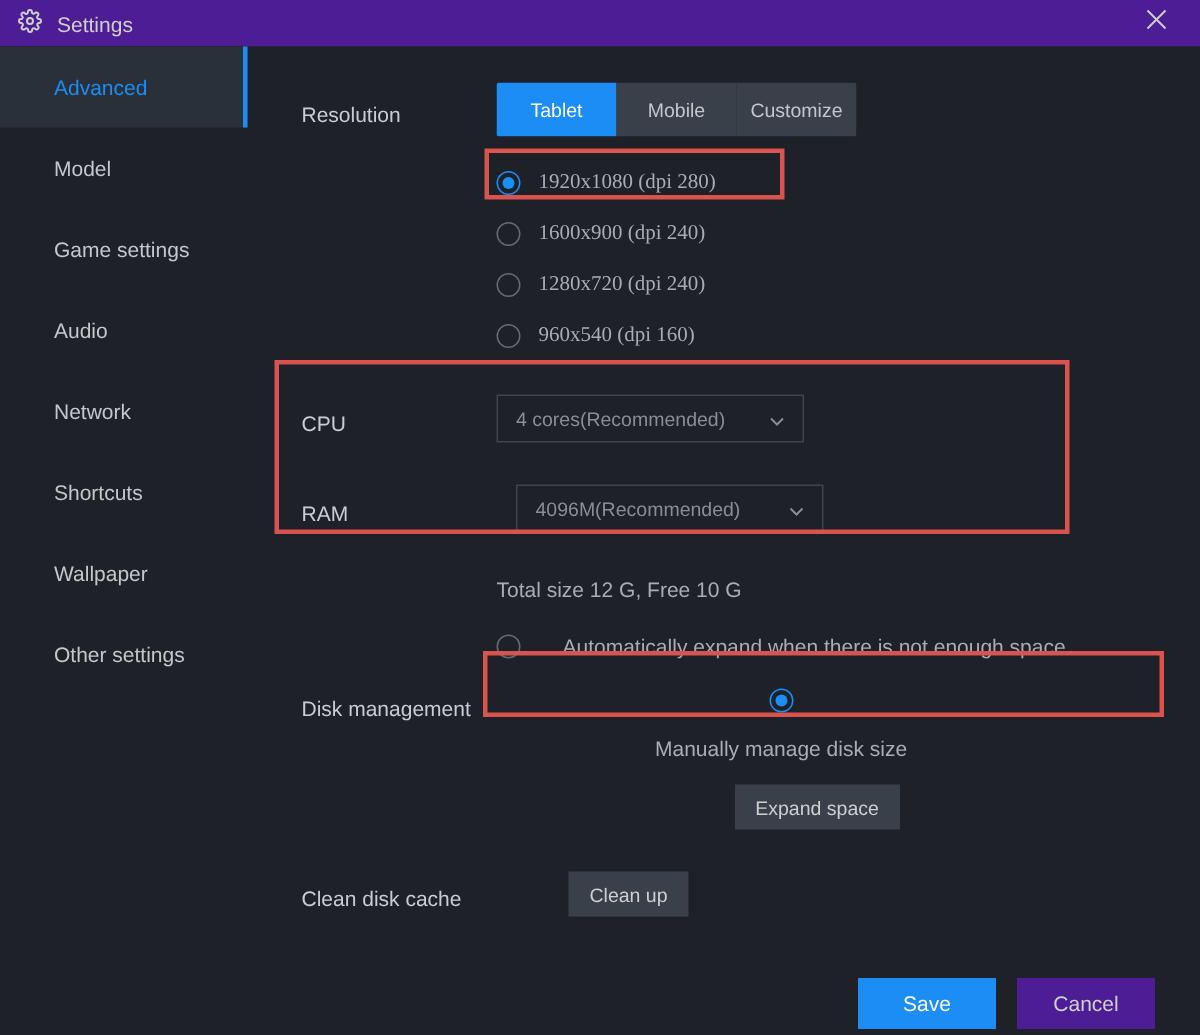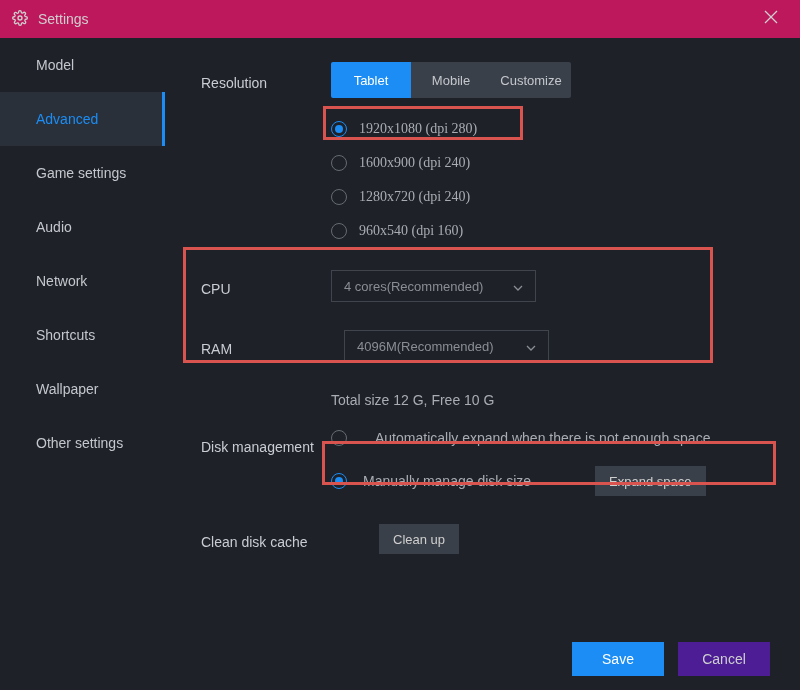--- a/index.html
+++ b/index.html
@@ -13,21 +13,21 @@
       overflow: hidden;
     }
     .window {
       width: 100%;
       height: 100%;
       display: flex;
       flex-direction: column;
     }
     .titlebar {
       height: 38px;
-      background: #be185d;
+      background: #4c1d95;
       display: flex;
       align-items: center;
       padding: 0 12px;
       justify-content: space-between;
     }
     .titlebar-left {
       display: flex;
       align-items: center;
       gap: 10px;
     }
@@ -223,20 +223,21 @@
       margin-bottom: 28px;
     }
     .disk-block {
       margin-top: 6px;
     }
     .manual-row {
       display: flex;
       align-items: center;
       gap: 16px;
       margin-top: 12px;
+      flex-direction: column;
     }
   </style>
 </head>
 <body>
 
 <div class="window">
 
   <div class="titlebar">
     <div class="titlebar-left">
       <span>
@@ -250,25 +251,25 @@
     <span class="close-btn">
       <svg width="14" height="14" viewBox="0 0 14 14" stroke="#cfcfcf" stroke-width="1.3">
         <line x1="1" y1="1" x2="13" y2="13"></line>
           <line x1="13" y1="1" x2="1" y2="13"></line>
       </svg>
     </span>
   </div>
 
   <div class="content">
     <div class="sidebar">
-      <div class="sidebar-item">
-          <span>Model</span>
-        </div>
       <div class="sidebar-item active">
           <span>Advanced</span>
+        </div>
+      <div class="sidebar-item">
+          <span>Model</span>
         </div>
       <div class="sidebar-item">
           <span>Game settings</span>
         </div>
       <div class="sidebar-item">
           <span>Audio</span>
         </div>
       <div class="sidebar-item">
           <span>Network</span>
         </div>

